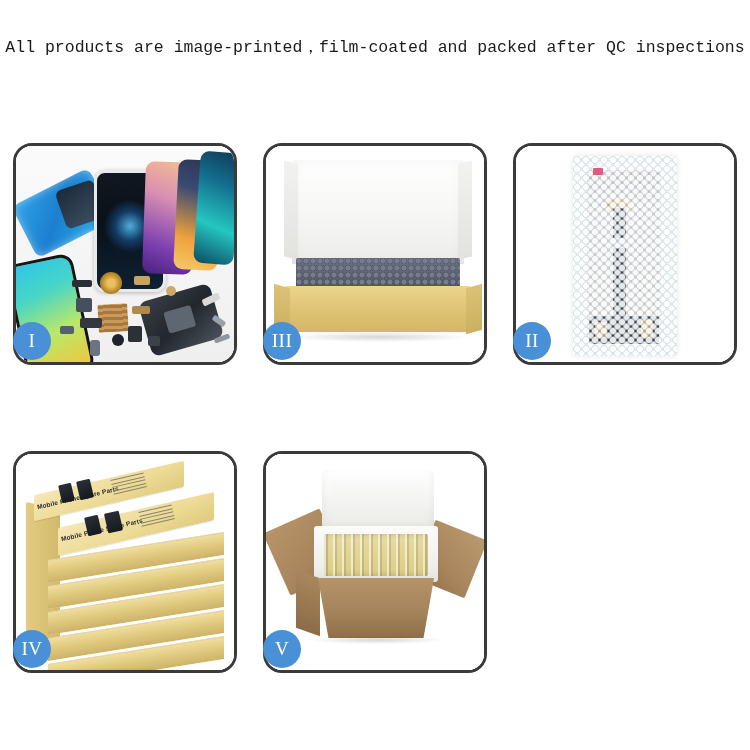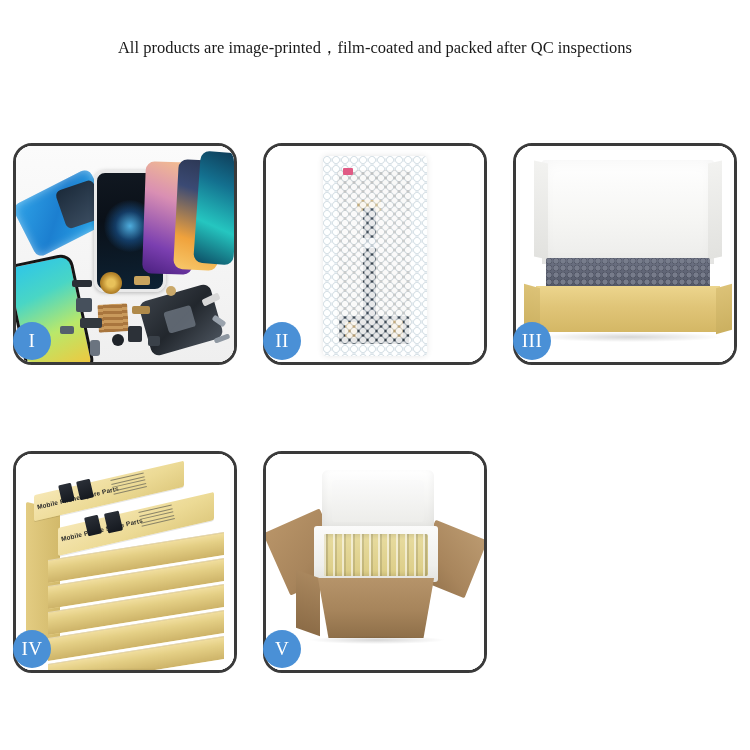--- a/index.html
+++ b/index.html
@@ -36,21 +36,21 @@
     font-family: "Liberation Sans", sans-serif;
     font-size: 37px;
     font-weight: 700;
     letter-spacing: 0.5px;
     color: #111111;
     line-height: 1.1;
     margin: 0;
     white-space: nowrap;
   }
   .subtitle {
-    font-family: Liberation Serif, serif;
+    font-family: Liberation Mono, monospace;
     font-size: 16.5px;
     font-weight: 400;
     color: #1a1a1a;
     margin: 10px 0 0 0;
     line-height: 1.2;
     white-space: nowrap;
   }
 
   
   .grid {
@@ -472,45 +472,45 @@
           <div class="bit b12"></div>
           <div class="bit b13"></div>
           <div class="bit b14"></div>
         </div>
       </div>
       <div class="badge">I</div>
     </div>
 
     <div class="panel">
       <div class="panel-inner">
+        <div class="scene-box3">
+          <div class="b3-lid"></div>
+          <div class="b3-foam"></div>
+          <div class="b3-front"></div>
+          <div class="b3-shadow"></div>
+        </div>
+      </div>
+      <div class="badge">III</div>
+    </div>
+
+    <div class="panel">
+      <div class="panel-inner">
         <div class="scene-bubble">
           <div class="bubble-bag">
             <div class="lcd-inside"></div>
             <div class="lcd-gold"></div>
             <div class="lcd-flex"></div>
             <div class="lcd-chip"></div>
             <div class="lcd-bottom"></div>
             <div class="pink-tab"></div>
             <div class="bubble-tex"></div>
           </div>
         </div>
       </div>
       <div class="badge">II</div>
-    </div>
-
-    <div class="panel">
-      <div class="panel-inner">
-        <div class="scene-box3">
-          <div class="b3-lid"></div>
-          <div class="b3-foam"></div>
-          <div class="b3-front"></div>
-          <div class="b3-shadow"></div>
-        </div>
-      </div>
-      <div class="badge">III</div>
     </div>
 
     <div class="panel">
       <div class="panel-inner">
         <div class="scene-stack">
           <div class="stk stk-side"></div>
           <div class="slab slab-5"></div>
           <div class="slab slab-4"></div>
           <div class="slab slab-3"></div>
           <div class="slab slab-2"></div>

